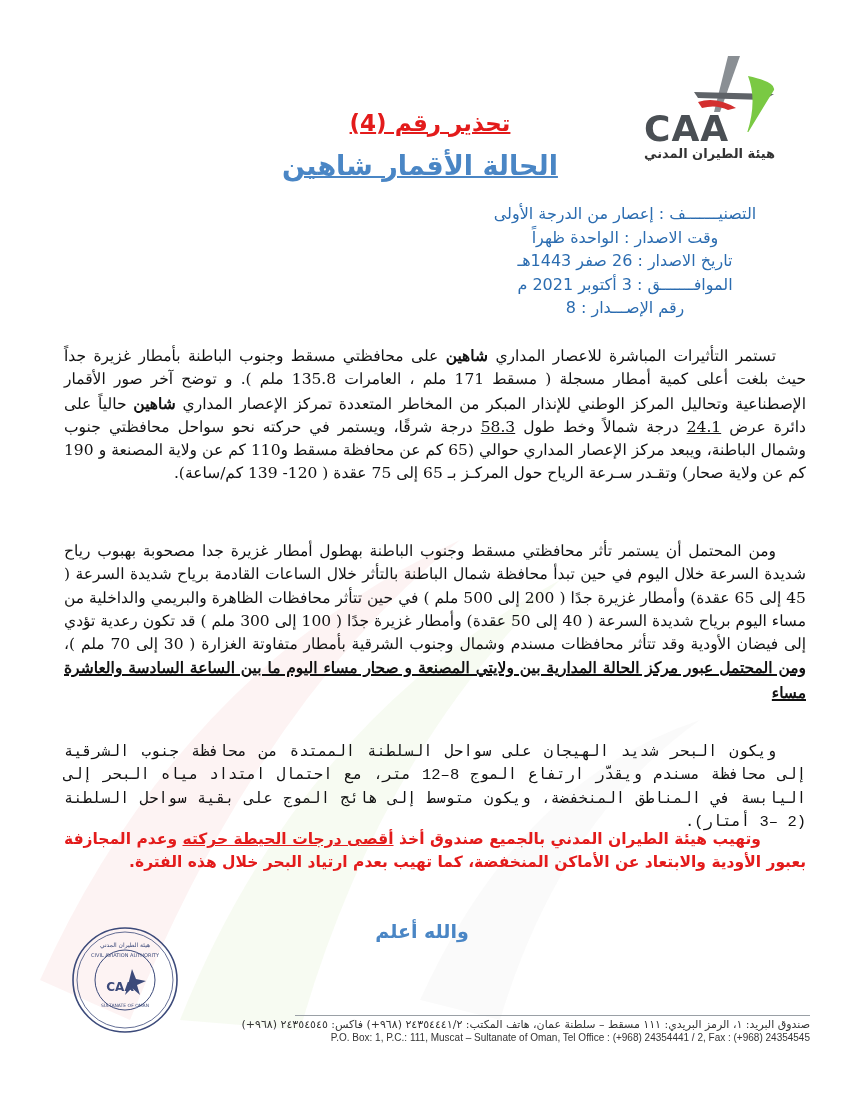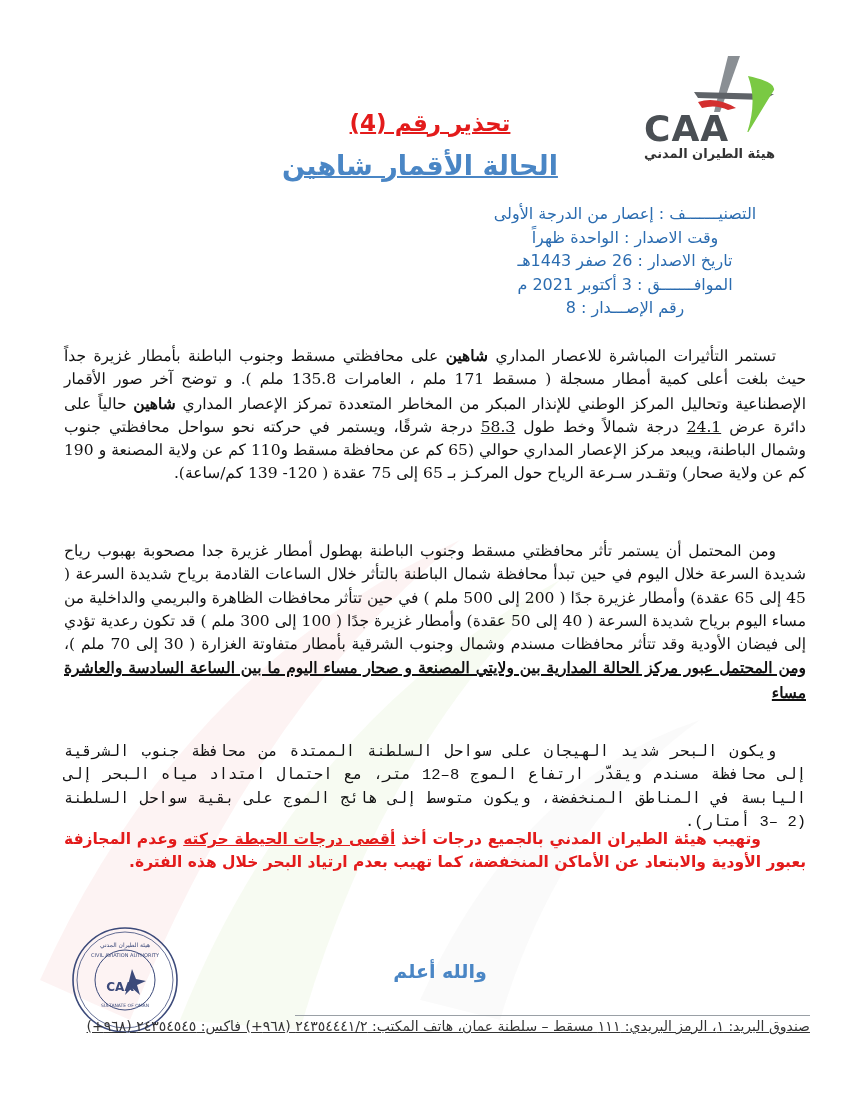--- a/index.html
+++ b/index.html
@@ -25,28 +25,28 @@
   
   .body-text { position: absolute; left: 64px; width: 742px; direction: rtl; text-align: justify; color: #111; font-family: "DejaVu Serif", serif; font-size: 15.5px; line-height: 23.3px; }
   .p1 { top: 338px; text-indent: 30px; margin-top: 6px; }
   .p2 { top: 540px; text-indent: 30px; }
   .p3 { top: 741px; text-indent: 30px; font-family: Liberation Mono, monospace; }
   .b { font-weight: bold; }
   .u { text-decoration: underline; }
   .bu { font-weight: bold; text-decoration: underline; text-decoration-thickness: 2px; }
 
   .alert { position: absolute; left: 64px; top: 828px; width: 742px; direction: rtl; text-align: justify; color: #e31b1b; font-weight: bold; font-size: 15.5px; line-height: 23.3px; text-indent: 45px; }
-  .closing { position: absolute; left: 340px; top: 920px; width: 200px; text-align: center; direction: rtl; color: #4a86c5; font-weight: bold; font-size: 19px; margin-top: 40px; }
+  .closing { position: absolute; left: 322px; top: 920px; width: 200px; text-align: center; direction: rtl; color: #4a86c5; font-weight: bold; font-size: 19px; }
 
   
   .stamp { position: absolute; left: 70px; top: 925px; width: 110px; height: 110px; }
 
   
   .footer-rule { position: absolute; left: 295px; top: 1015px; width: 515px; height: 1px; background: #9aa0a6; }
-  .footer-ar { position: absolute; left: 295px; top: 1018px; width: 515px; direction: rtl; text-align: center; font-size: 14px; color: #333; white-space: nowrap; text-decoration: underline; }
+  .footer-ar { position: absolute; left: 295px; top: 1018px; width: 515px; direction: rtl; text-align: center; font-size: 11px; color: #333; white-space: nowrap; }
   .footer-en { position: absolute; left: 295px; top: 1032px; width: 515px; text-align: right; font-family: "Liberation Sans", sans-serif; font-size: 10px; color: #333; white-space: nowrap; }
 </style>
 </head>
 <body>
 
 <div class="page">
 
   <svg class="watermark" viewBox="0 0 850 620">
     <path d="M40 560 Q180 250 460 120 Q260 280 130 600 Z" fill="#e53935" opacity="0.06"></path>
     <path d="M180 600 Q300 300 560 160 Q380 330 300 610 Z" fill="#8bc34a" opacity="0.07"></path>
@@ -74,30 +74,31 @@
     <div>الموافـــــــق : 3 أكتوبر 2021 م</div>
     <div>رقم الإصـــدار : 8</div>
   </div>
 
   <div class="body-text p1"><span>تستمر التأثيرات المباشرة للاعصار المداري </span><span class="b">شاهين</span><span> على محافظتي مسقط وجنوب الباطنة بأمطار غزيرة جداً حيث بلغت أعلى كمية أمطار مسجلة ( مسقط 171 ملم ، العامرات 135.8 ملم ). و توضح آخر صور الأقمار الإصطناعية وتحاليل المركز الوطني للإنذار المبكر من المخاطر المتعددة تمركز الإعصار المداري  </span><span class="b">شاهين</span><span> حالياً على دائرة عرض </span><span class="u">24.1</span><span> درجة شمالاً وخط طول </span><span class="u">58.3</span><span> درجة شرقًا، ويستمر في حركته نحو سواحل محافظتي جنوب وشمال الباطنة، ويبعد مركز الإعصار المداري حوالي (65 كم عن محافظة مسقط و110 كم عن ولاية المصنعة و 190 كم عن ولاية صحار) وتقـدر سـرعة الرياح حول المركـز بـ 65 إلى  75 عقدة ( 120- 139 كم/ساعة).</span></div>
 
   <div class="body-text p2"><span>ومن المحتمل أن يستمر تأثر محافظتي مسقط وجنوب الباطنة بهطول أمطار غزيرة جدا مصحوبة بهبوب رياح شديدة السرعة خلال اليوم في حين تبدأ محافظة شمال الباطنة بالتأثر خلال الساعات القادمة برياح شديدة السرعة ( 45 إلى 65 عقدة) وأمطار غزيرة جدًا ( 200 إلى 500 ملم ) في حين تتأثر محافظات الظاهرة والبريمي والداخلية من مساء اليوم برياح شديدة السرعة ( 40 إلى 50 عقدة) وأمطار غزيرة جدًا ( 100 إلى 300 ملم ) قد تكون رعدية تؤدي إلى فيضان الأودية وقد تتأثر محافظات مسندم وشمال وجنوب الشرقية بأمطار متفاوتة الغزارة ( 30 إلى 70 ملم )،  </span><span class="bu">ومن المحتمل عبور مركز الحالة المدارية بين ولايتي المصنعة و صحار مساء اليوم ما بين الساعة السادسة والعاشرة مساء</span></div>
 
   <div class="body-text p3">ويكون البحر شديد الهيجان على سواحل السلطنة الممتدة من محافظة جنوب الشرقية إلى محافظة مسندم ويقدّر ارتفاع الموج 8–12 متر، مع احتمال امتداد مياه البحر إلى اليابسة في المناطق المنخفضة، ويكون متوسط إلى هائج الموج على بقية سواحل السلطنة (2 –3  أمتار).</div>
 
-  <div class="alert"><span>وتهيب هيئة الطيران المدني بالجميع درجات أخذ </span><span class="u">أقصى درجات الحيطة حركته</span><span> وعدم المجازفة بعبور الأودية والابتعاد عن الأماكن المنخفضة، كما تهيب بعدم ارتياد البحر خلال هذه الفترة.</span></div>
+  <div class="alert"><span>وتهيب هيئة الطيران المدني بالجميع صندوق أخذ </span><span class="u">أقصى درجات الحيطة حركته</span><span> وعدم المجازفة بعبور الأودية والابتعاد عن الأماكن المنخفضة، كما تهيب بعدم ارتياد البحر خلال هذه الفترة.</span></div>
 
   <div class="closing">والله أعلم</div>
 
   <svg class="stamp" viewBox="0 0 110 110">
     <circle cx="55" cy="55" r="52" fill="none" stroke="#3c4a7a" stroke-width="1.6"></circle>
     <circle cx="55" cy="55" r="48" fill="none" stroke="#3c4a7a" stroke-width="0.8"></circle>
     <circle cx="55" cy="55" r="30" fill="none" stroke="#3c4a7a" stroke-width="1"></circle>
     <text x="55" y="22" font-size="6" text-anchor="middle" fill="#3c4a7a" font-family="DejaVu Sans, sans-serif">هيئة الطيران المدني</text>
     <text x="55" y="32" font-size="5" text-anchor="middle" fill="#3c4a7a" font-family="DejaVu Sans, sans-serif">CIVIL AVIATION AUTHORITY</text>
     <path d="M62 44 L66 54 L76 56 L67 60 L70 70 L62 63 L55 70 L58 60 Z" fill="#3c4a7a"></path>
     <text x="50" y="66" font-size="12" font-weight="bold" text-anchor="middle" fill="#3c4a7a" font-family="DejaVu Sans, sans-serif">CAA</text>
     <text x="55" y="82" font-size="4.5" text-anchor="middle" fill="#3c4a7a" font-family="DejaVu Sans, sans-serif">SULTANATE OF OMAN</text>
   </svg>
 
   <div class="footer-rule"></div>
   <div class="footer-ar">صندوق البريد: ١، الرمز البريدي: ١١١ مسقط – سلطنة عمان، هاتف المكتب: ٢٤٣٥٤٤٤١/٢ (٩٦٨+) فاكس: ٢٤٣٥٤٥٤٥ (٩٦٨+)</div>
+  <div class="footer-en">P.O. Box: 1, P.C.: 111, Muscat  –  Sultanate of Oman,    Tel Office : (+968) 24354441 / 2,   Fax : (+968) 24354545</div>
 </div>
 
 </body></html>

